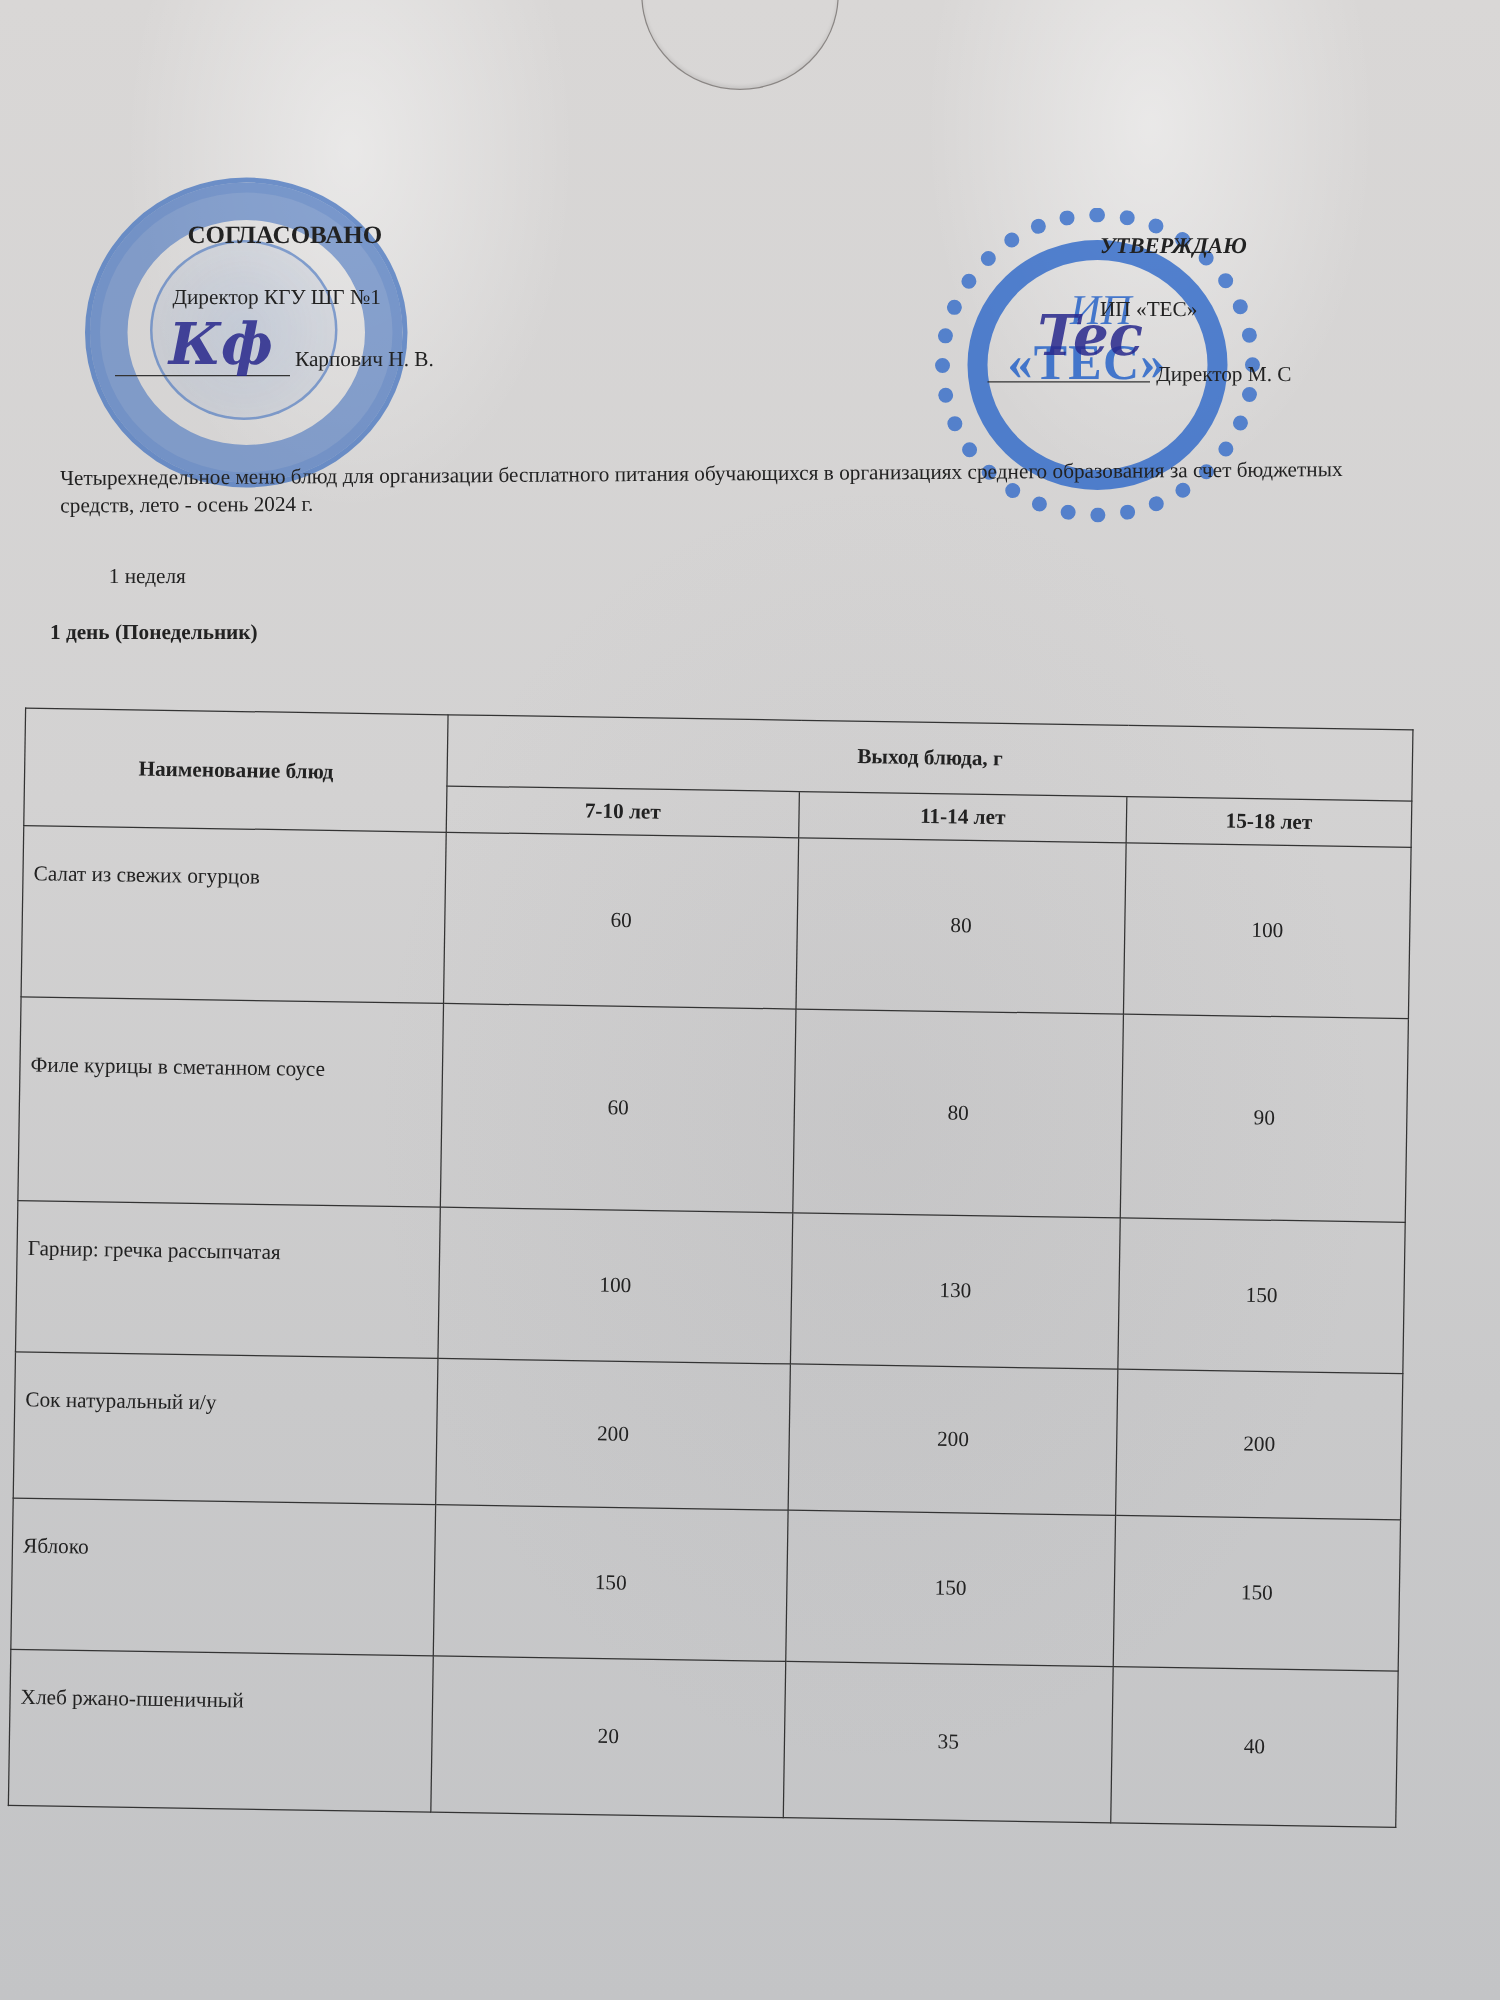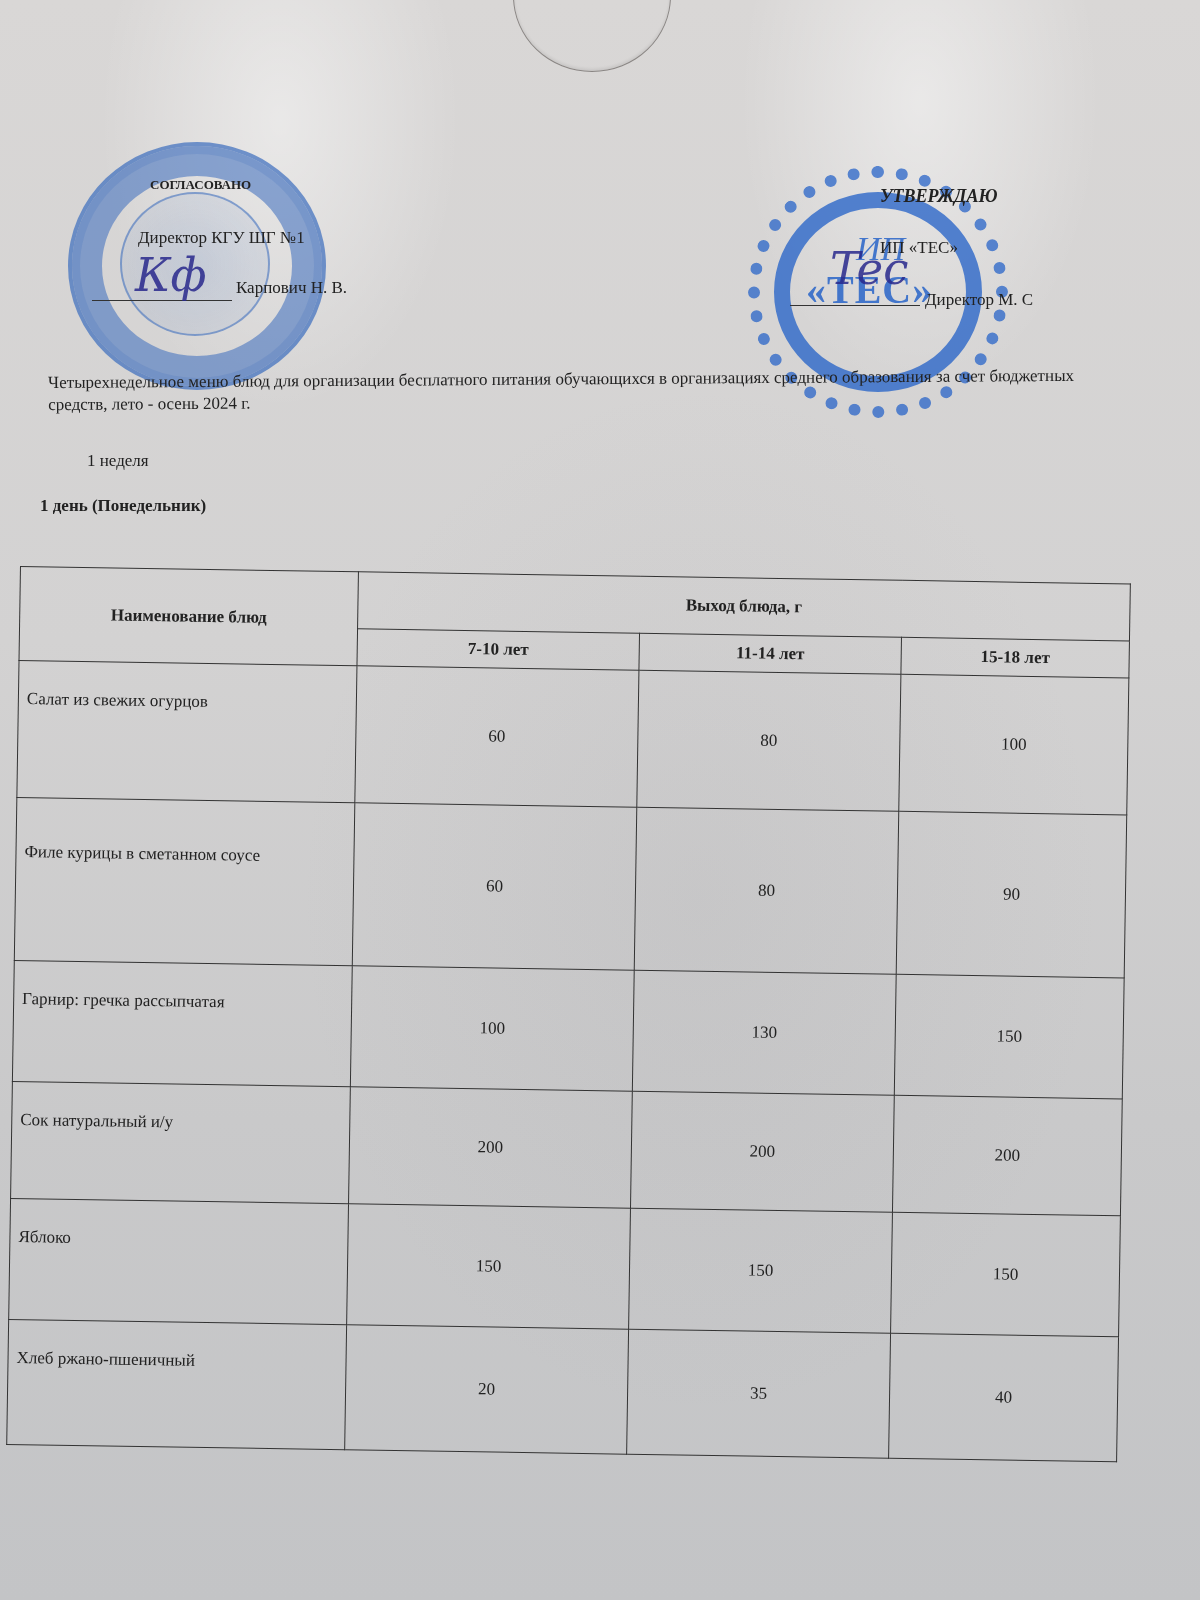--- a/index.html
+++ b/index.html
@@ -48,21 +48,21 @@
     .stamp-right .logo-ip {
       position: absolute; left: 96px; top: 52px; font-size: 34px; font-style: italic;
       color: rgba(40,100,200,0.85); font-family: "Liberation Serif", serif;
     }
     .stamp-right .logo-tes {
       position: absolute; left: 46px; top: 88px; font-size: 40px; font-weight: bold;
       color: rgba(40,100,200,0.85); font-family: "Liberation Serif", serif; letter-spacing: 1px;
     }
     .signature {
       position: absolute; font-family: "DejaVu Serif", serif; font-style: italic;
-      color: rgba(40,40,140,0.85); font-size: 46px;
+      color: rgba(40,40,140,0.85); font-size: 46px; font-weight: bold;
     }
     .sig-line { position: absolute; height: 1px; background: #333; }
 
     
     .menu-table {
       position: absolute; left: 20px; top: 566px; width: 1110px;
       border-collapse: collapse; table-layout: fixed;
       transform: rotate(0.9deg); transform-origin: left top;
     }
     .menu-table td, .menu-table th {
@@ -82,21 +82,21 @@
   </style>
 </head>
 <body>
 
 <div class="paper">
   <div class="punch-hole"></div>
 
   <div class="stamp stamp-left">
     <div class="inner"></div>
   </div>
-  <div class="block bold" style="left:150px; top:177px; font-size:13px;">СОГЛАСОВАНО</div>
+  <div class="block bold" style="left:150px; top:177px; font-size:20px;">СОГЛАСОВАНО</div>
   <div class="block" style="left:138px; top:228px;">Директор КГУ ШГ №1</div>
   <div class="sig-line" style="left:92px; top:300px; width:140px;"></div>
   <div class="signature" style="left:135px; top:248px;">Кф</div>
   <div class="block" style="left:236px; top:278px;">Карпович Н. В.</div>
 
   <div class="stamp stamp-right">
     <div class="ring"></div>
     <div class="logo-ip">ИП</div>
     <div class="logo-tes">«ТЕС»</div>
   </div>

